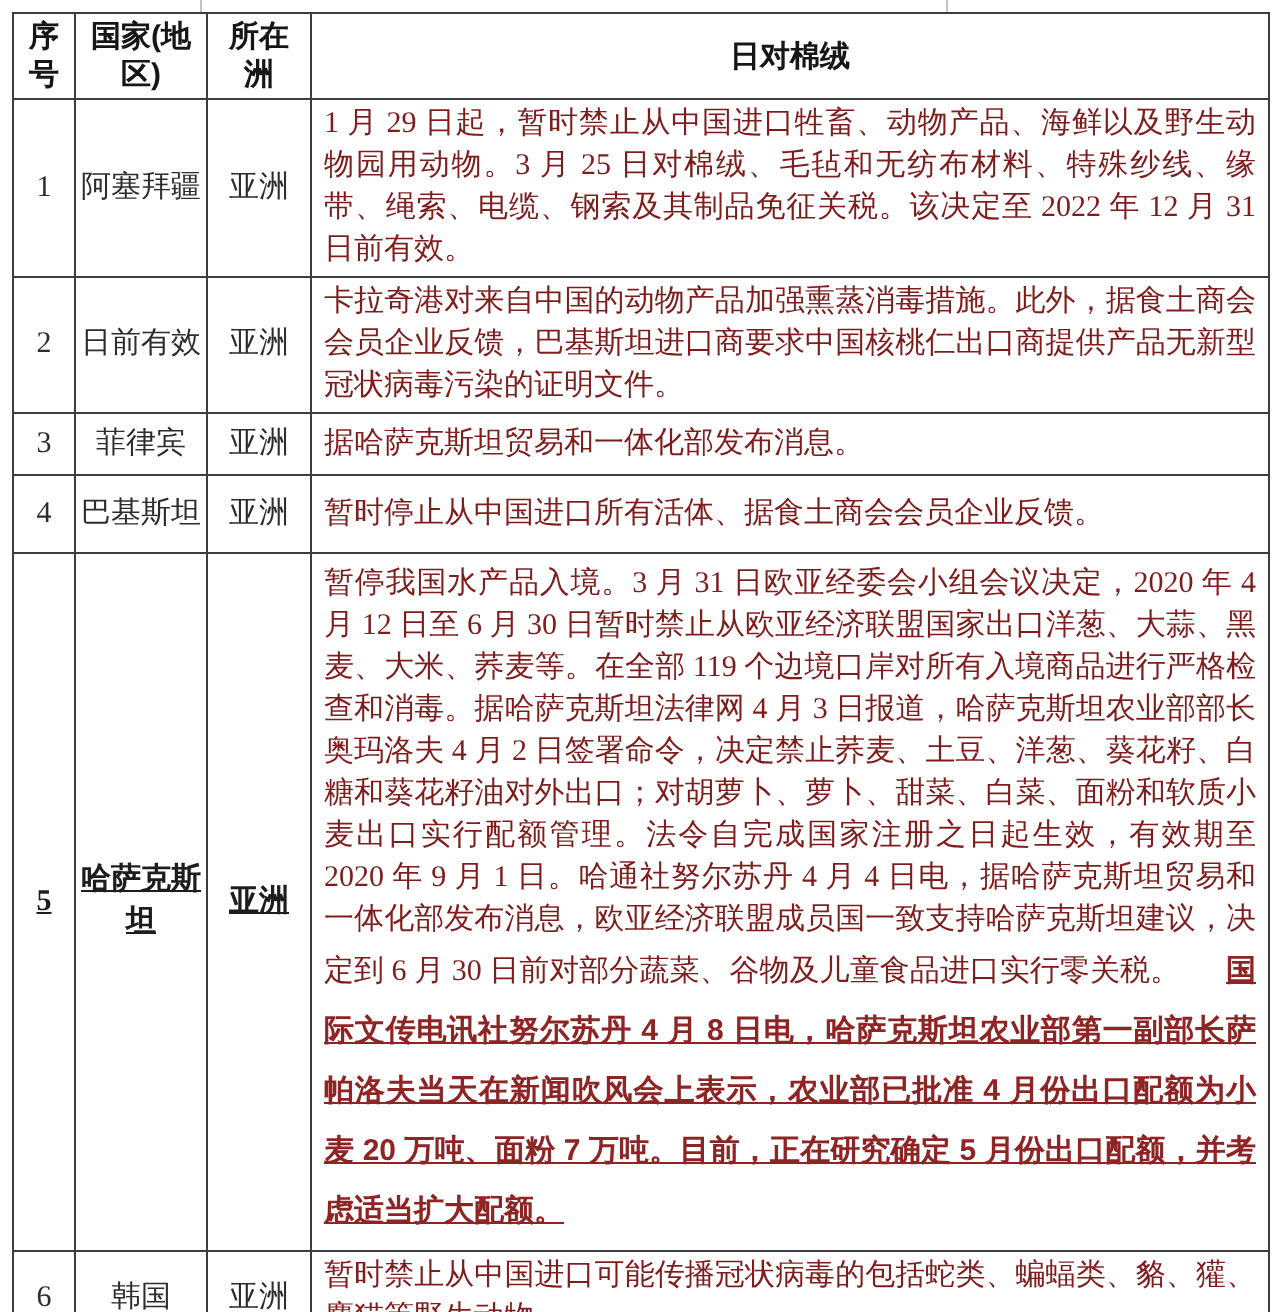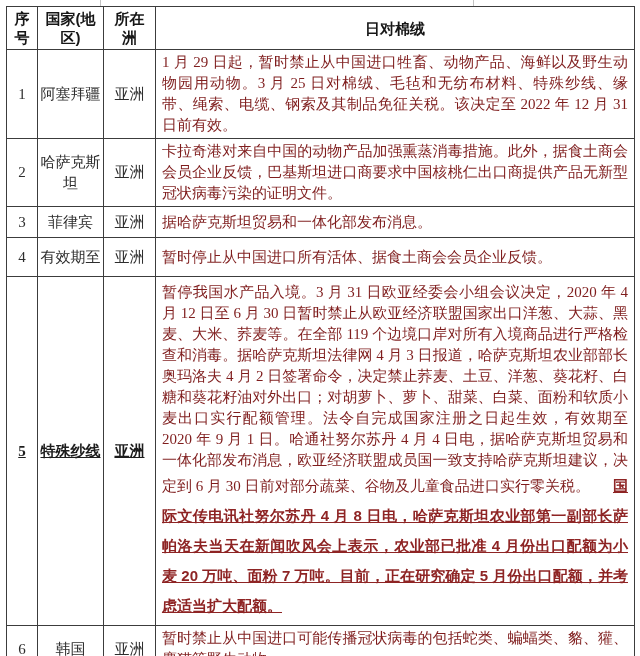--- a/index.html
+++ b/index.html
@@ -65,39 +65,39 @@
     </thead>
     <tbody id="tbody">
         <tr>
           <td class="c-no">1</td>
           <td class="c-country">阿塞拜疆</td>
           <td class="c-cont">亚洲</td>
           <td class="c-content"><span class="seg-normal">1 月 29 日起，暂时禁止从中国进口牲畜、动物产品、海鲜以及野生动物园用动物。3 月 25 日对棉绒、毛毡和无纺布材料、特殊纱线、缘带、绳索、电缆、钢索及其制品免征关税。该决定至 2022 年 12 月 31 日前有效。</span></td>
         </tr>
         <tr>
           <td class="c-no">2</td>
-          <td class="c-country">哈萨克斯坦</td>
+          <td class="c-country">日前有效</td>
           <td class="c-cont">亚洲</td>
           <td class="c-content"><span class="seg-normal">卡拉奇港对来自中国的动物产品加强熏蒸消毒措施。此外，据食土商会会员企业反馈，巴基斯坦进口商要求中国核桃仁出口商提供产品无新型冠状病毒污染的证明文件。</span></td>
         </tr>
         <tr>
           <td class="c-no">3</td>
           <td class="c-country">菲律宾</td>
           <td class="c-cont">亚洲</td>
           <td class="c-content"><span class="seg-normal">据哈萨克斯坦贸易和一体化部发布消息。</span></td>
         </tr>
         <tr>
           <td class="c-no">4</td>
-          <td class="c-country">有效期至</td>
+          <td class="c-country">巴基斯坦</td>
           <td class="c-cont">亚洲</td>
           <td class="c-content"><span class="seg-normal">暂时停止从中国进口所有活体、据食土商会会员企业反馈。</span></td>
         </tr>
         <tr class="em">
           <td class="c-no">5</td>
-          <td class="c-country">特殊纱线</td>
+          <td class="c-country">哈萨克斯坦</td>
           <td class="c-cont">亚洲</td>
           <td class="c-content"><span class="seg-normal">暂停我国水产品入境。3 月 31 日欧亚经委会小组会议决定，2020 年 4 月 12 日至 6 月 30 日暂时禁止从欧亚经济联盟国家出口洋葱、大蒜、黑麦、大米、荞麦等。在全部 119 个边境口岸对所有入境商品进行严格检查和消毒。据哈萨克斯坦法律网 4 月 3 日报道，哈萨克斯坦农业部部长奥玛洛夫 4 月 2 日签署命令，决定禁止荞麦、土豆、洋葱、葵花籽、白糖和葵花籽油对外出口；对胡萝卜、萝卜、甜菜、白菜、面粉和软质小麦出口实行配额管理。法令自完成国家注册之日起生效，有效期至 2020 年 9 月 1 日。哈通社努尔苏丹 4 月 4 日电，据哈萨克斯坦贸易和一体化部发布消息，欧亚经济联盟成员国一致支持哈萨克斯坦建议，决定到 6 月 30 日前对部分蔬菜、谷物及儿童食品进口实行零关税。</span><span class="seg-hl">国际文传电讯社努尔苏丹 4 月 8 日电，哈萨克斯坦农业部第一副部长萨帕洛夫当天在新闻吹风会上表示，农业部已批准 4 月份出口配额为小麦 20 万吨、面粉 7 万吨。目前，正在研究确定 5 月份出口配额，并考虑适当扩大配额。</span></td>
         </tr>
         <tr>
           <td class="c-no">6</td>
           <td class="c-country">韩国</td>
           <td class="c-cont">亚洲</td>
           <td class="c-content"><span class="seg-normal">暂时禁止从中国进口可能传播冠状病毒的包括蛇类、蝙蝠类、貉、獾、麝猫等野生动物。</span></td>
         </tr>
       </tbody>

